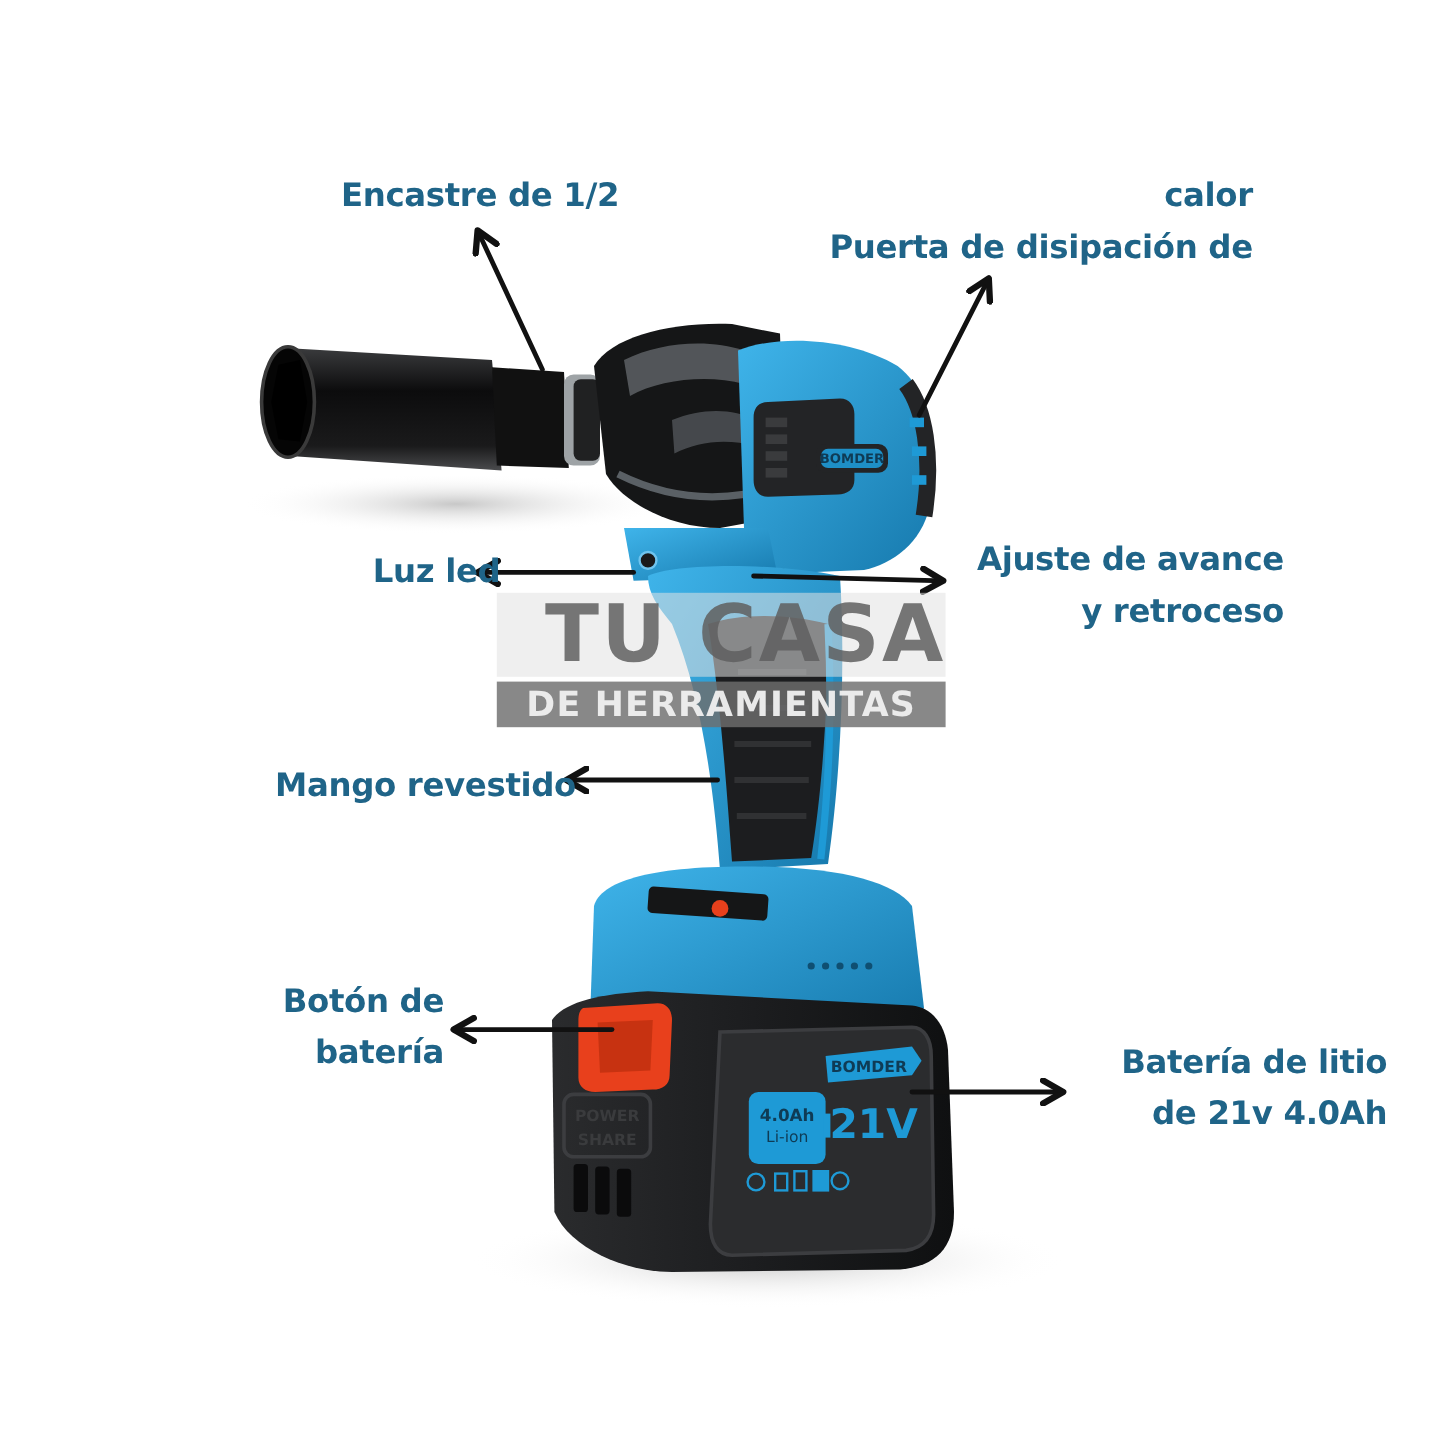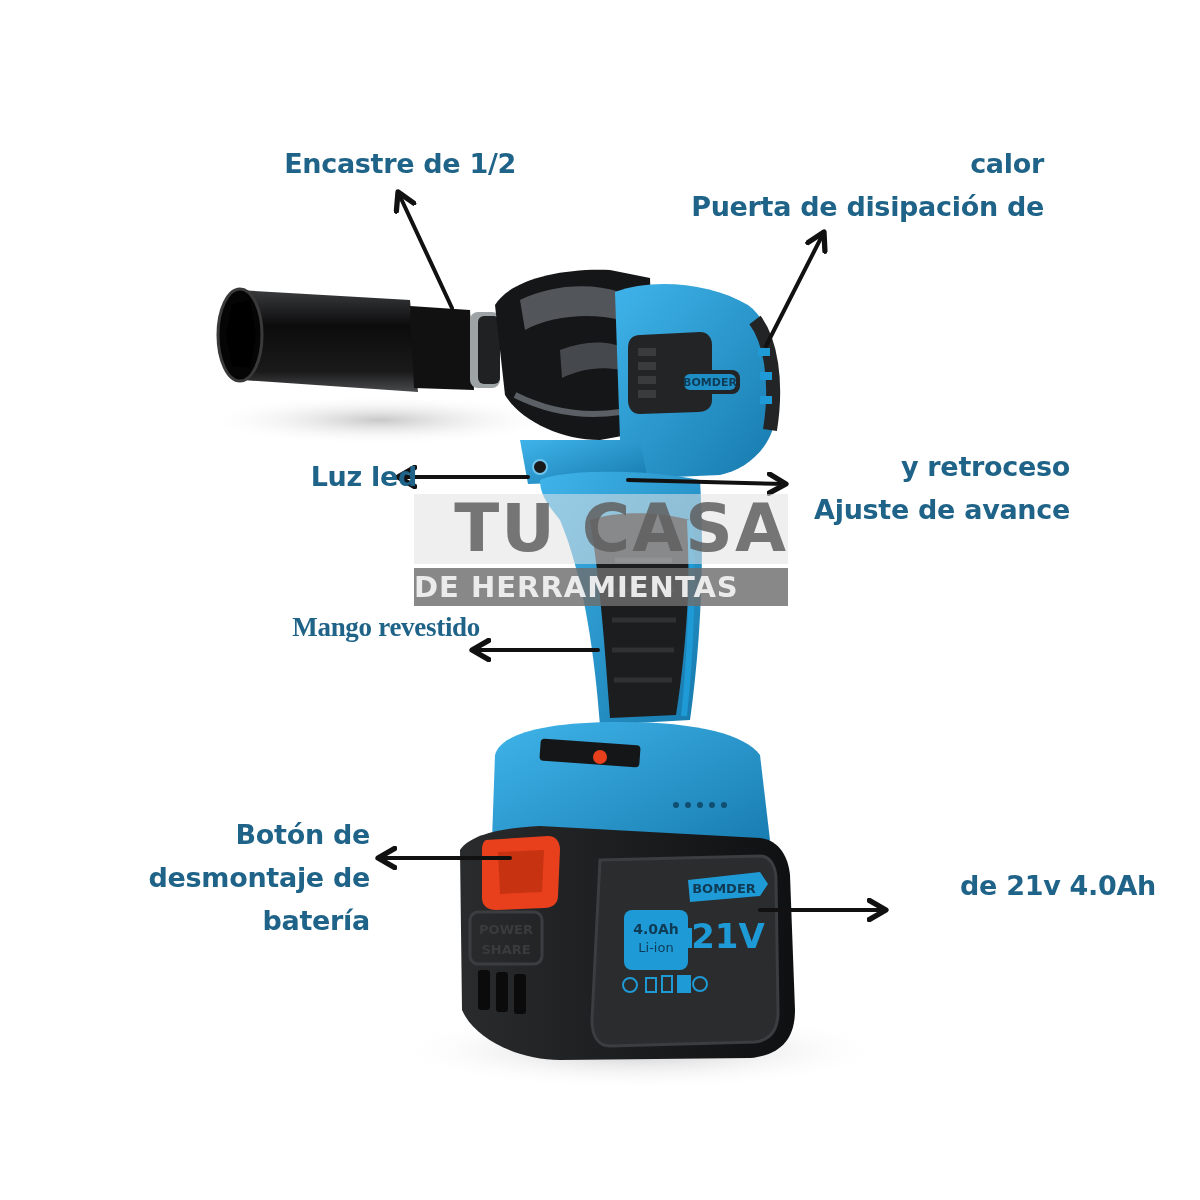--- a/index.html
+++ b/index.html
@@ -17,21 +17,21 @@
     .wm-top {
       position: absolute; left: 414px; top: 494px; width: 374px; height: 70px;
       background: rgba(225,225,225,0.55);
       color: rgba(95,95,95,0.85); font-family: "DejaVu Sans", sans-serif; font-weight: bold;
       font-size: 66px; line-height: 70px; text-align: right; letter-spacing: 2px;
     }
     .wm-bot {
       position: absolute; left: 414px; top: 568px; width: 374px; height: 38px;
       background: rgba(110,110,110,0.82);
       color: rgba(240,240,240,0.95); font-family: "DejaVu Sans", sans-serif; font-weight: bold;
-      font-size: 29px; line-height: 38px; letter-spacing: 1px;
+      font-size: 29px; line-height: 38px; text-align: center; letter-spacing: 1px;
     }
   </style>
 </head>
 <body>
 
 <svg id="art" viewBox="0 0 1200 1200" xmlns="http://www.w3.org/2000/svg">
   <defs>
     <linearGradient id="blueG" x1="0" y1="0" x2="1" y2="1">
       <stop offset="0" stop-color="#3fb4ea"></stop>
       <stop offset="1" stop-color="#1679ad"></stop>
@@ -171,29 +171,29 @@
 <div class="label" style="left:640px; top:142px; width:404px;">
   <span>calor</span>
   <span>Puerta de disipación de</span>
 </div>
 
 <div class="label" style="left:277px; top:455px; width:140px;">
   <span>Luz led</span>
 </div>
 
 <div class="label" style="left:780px; top:445px; width:290px;">
+  <span>Ajuste de avance</span>
   <span>y retroceso</span>
-  <span>Ajuste de avance</span>
 </div>
 
-<div class="label" style="left:190px; top:606px; width:290px;font-family:Liberation Serif, serif;">
+<div class="label" style="left:190px; top:633px; width:290px;">
   <span>Mango revestido</span>
 </div>
 
 <div class="label" style="left:114px; top:813px; width:256px;">
   <span>Botón de</span>
-  <span>desmontaje de</span>
   <span>batería</span>
 </div>
 
 <div class="label" style="left:896px; top:864px; width:260px;">
+  <span>Batería de litio</span>
   <span>de 21v 4.0Ah</span>
 </div>
 
 </body></html>

